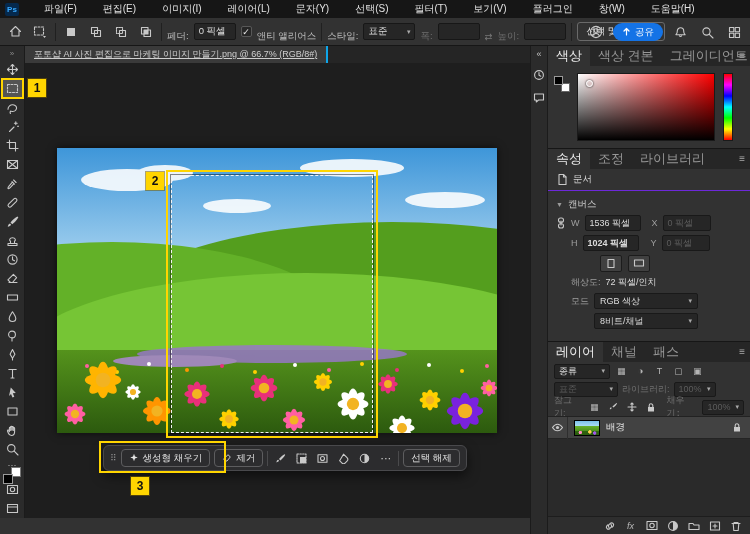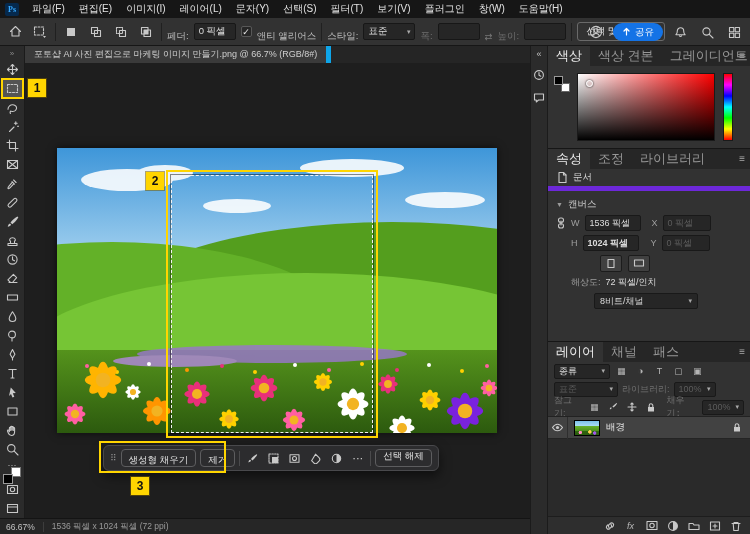--- a/index.html
+++ b/index.html
@@ -5,40 +5,40 @@
 *{margin:0;padding:0;box-sizing:border-box;}
 html,body{width:750px;height:534px;overflow:hidden;background:#323232;
 font-family:"Liberation Sans",sans-serif;}
 .app{position:relative;width:750px;height:534px;background:#323232;color:#ddd;font-size:11px;}
 svg{display:block;}
 .ico svg *{stroke:#c9c9c9;fill:none;stroke-width:1.1;stroke-linecap:round;stroke-linejoin:round;}
 .ico svg .fill{fill:#c9c9c9;stroke:none;}
 
 
 .menubar{position:absolute;top:0;left:0;right:0;height:18px;background:#161616;display:flex;align-items:center;padding-left:5px;}
-.ps-logo{width:14px;height:13px;background:#05294d;color:#36a9ff;font-size:8px;font-weight:bold;display:flex;align-items:center;justify-content:center;border-radius:2px;margin-right:6px;font-family:Liberation Serif, serif;}
-.menu-item{padding:0 7px;font-size:10px;color:#e2e2e2;line-height:18px;white-space:nowrap;}
+.ps-logo{width:14px;height:13px;background:#05294d;color:#36a9ff;font-size:8px;font-weight:bold;display:flex;align-items:center;justify-content:center;border-radius:2px;margin-right:6px;}
+.menu-item{padding:0 7px;font-size:10px;color:#e2e2e2;line-height:18px;white-space:nowrap;margin-left:12px;}
 
 
 .optionsbar{position:absolute;top:18px;left:0;right:0;height:28px;background:#323232;border-bottom:1px solid #161616;display:flex;align-items:center;padding:0 5px;gap:5px;}
 .opt-icon{width:20px;height:20px;display:flex;align-items:center;justify-content:center;border-radius:2px;}
 .opt-sep{width:1px;height:18px;background:#202020;}
 .opt-label{font-size:9.5px;color:#bdbdbd;white-space:nowrap;margin-top:10px;}
 .opt-input{width:42px;height:17px;background:#262626;border:1px solid #171717;border-radius:2px;font-size:9.5px;color:#ddd;display:flex;align-items:center;padding:0 4px;}
 .opt-input.dis{color:#5d5d5d;}
 .opt-drop{min-width:52px;height:17px;background:#262626;border:1px solid #171717;border-radius:2px;font-size:9.5px;color:#ddd;display:flex;align-items:center;justify-content:space-between;padding:0 4px;gap:4px;}
 .chk{width:11px;height:11px;background:#262626;border:1px solid #585858;border-radius:2px;color:#e8e8e8;font-size:9px;line-height:10px;text-align:center;}
 .btn-outline{height:19px;border:1px solid #6a6a6a;border-radius:3px;background:transparent;color:#e0e0e0;font-size:9.5px;display:flex;align-items:center;padding:0 8px;white-space:nowrap;}
 .opt-right{position:absolute;right:6px;top:0;height:28px;display:flex;align-items:center;gap:7px;}
 .share-pill{height:18px;background:#1473e6;border-radius:9px;color:#fff;font-size:9.5px;display:flex;align-items:center;gap:4px;padding:0 9px;}
 .mini-caret{font-size:7px;color:#aaa;}
 
 
 .tabbar{position:absolute;top:46px;left:25px;width:505px;height:17px;background:#252525;display:flex;align-items:stretch;}
-.doc-tab{background:#3a3a3a;color:#cfcfcf;font-size:9px;display:flex;align-items:center;padding:0 9px;border-right:5px solid #0ea5e9;max-width:380px;white-space:nowrap;overflow:hidden;}
+.doc-tab{background:#3a3a3a;color:#cfcfcf;font-size:9px;display:flex;align-items:center;padding:0 9px;border-right:2px solid #0ea5e9;max-width:380px;white-space:nowrap;overflow:hidden;text-decoration:underline;}
 
 
 .toolbar{position:absolute;top:46px;left:0;width:25px;height:472px;background:#2b2b2b;border-right:1px solid #1b1b1b;display:flex;flex-direction:column;align-items:center;padding-top:2px;}
 .tb-grip{color:#8a8a8a;font-size:8px;height:12px;line-height:12px;}
 .tool{width:21px;height:19px;display:flex;align-items:center;justify-content:center;border-radius:2px;flex:0 0 auto;}
 .tool.active{background:#545454;}
 .tool-dots{color:#bdbdbd;font-size:9px;height:14px;line-height:12px;}
 .fgbg{position:relative;width:18px;height:17px;margin:3px 0;}
 .bg-sw{position:absolute;right:0;bottom:0;width:10px;height:10px;background:#fff;border:1px solid #777;}
 .fg-sw{position:absolute;left:0;top:0;width:10px;height:10px;background:#000;border:1px solid #9a9a9a;}
@@ -46,21 +46,21 @@
 
 .canvas{position:absolute;top:63px;left:25px;width:505px;height:455px;background:#1e1e1e;overflow:hidden;}
 .artboard{position:absolute;left:32px;top:85px;width:440px;height:285px;box-shadow:0 0 8px rgba(0,0,0,.65);}
 .sel{position:absolute;left:146px;top:112px;width:202px;height:258px;border:1px dashed #f2f2f2;box-shadow:0 0 0 1px rgba(0,0,0,.45);}
 .hl{position:absolute;border:2px solid #ffd500;}
 .step{position:absolute;width:18px;height:18px;background:#ffd500;color:#111;font-weight:bold;font-size:12px;display:flex;align-items:center;justify-content:center;box-shadow:0 0 0 1px rgba(120,95,0,.55);}
 
 
 .ctaskbar{position:absolute;left:78px;top:382px;height:26px;background:#2c2c2e;border:1px solid #49494c;border-radius:6px;box-shadow:0 5px 12px rgba(0,0,0,.55);display:flex;align-items:center;padding:0 6px;gap:4px;}
 .ct-grip{color:#8d8d8d;font-size:9px;}
-.ct-btn{height:18px;border:1px solid #5d5d5f;border-radius:4px;color:#e4e4e4;font-size:9.5px;display:flex;align-items:center;gap:4px;padding:0 7px;white-space:nowrap;flex-direction:column;}
+.ct-btn{height:18px;border:1px solid #5d5d5f;border-radius:4px;color:#e4e4e4;font-size:9.5px;display:flex;align-items:center;gap:4px;padding:0 7px;white-space:nowrap;}
 .ct-ico{width:17px;height:17px;display:flex;align-items:center;justify-content:center;border-radius:3px;}
 .ct-sep{width:1px;height:15px;background:#4a4a4c;}
 
 
 .statusbar{position:absolute;top:518px;left:0;width:530px;height:16px;background:#262626;border-top:1px solid #141414;display:flex;align-items:center;gap:8px;padding-left:6px;font-size:8.5px;color:#9a9a9a;}
 .status-zoom{color:#c4c4c4;}
 .status-sep{width:1px;height:10px;background:#3d3d3d;}
 
 
 .collapse-strip{position:absolute;top:46px;left:530px;width:18px;height:488px;background:#2b2b2b;border-left:1px solid #1b1b1b;border-right:1px solid #1b1b1b;display:flex;flex-direction:column;align-items:center;padding-top:3px;gap:8px;}
@@ -79,21 +79,21 @@
 .sv-box{position:absolute;left:29px;top:27px;width:138px;height:68px;background:linear-gradient(to top,#000,rgba(0,0,0,0)),linear-gradient(to right,#fff,#f00);border:1px solid #1a1a1a;}
 .sv-cursor{position:absolute;left:8px;top:6px;width:7px;height:7px;border:1px solid #fff;border-radius:50%;box-shadow:0 0 2px #000;}
 .hue-bar{position:absolute;left:175px;top:27px;width:10px;height:68px;border:1px solid #1a1a1a;background:linear-gradient(#f00,#f0f,#00f,#0ff,#0f0,#ff0,#f00);}
 .mini-fgbg{position:absolute;left:6px;top:30px;width:16px;height:16px;}
 .mini-fgbg .b{position:absolute;right:0;bottom:0;width:9px;height:9px;background:#fff;border:1px solid #666;}
 .mini-fgbg .f{position:absolute;left:0;top:0;width:9px;height:9px;background:#000;border:1px solid #999;}
 
 
 .props-panel{height:192px;font-size:9.5px;}
 .prow{display:flex;align-items:center;gap:5px;padding:0 8px;}
-.prop-doc{height:22px;border-bottom:5px solid #6d28d9;color:#d6d6d6;}
+.prop-doc{height:22px;border-bottom:1px solid #6d28d9;color:#d6d6d6;}
 .psection{height:18px;color:#cfcfcf;}
 .caret{font-size:7px;color:#9a9a9a;}
 .plabel{color:#9f9f9f;font-size:9px;}
 .pinput{height:16px;background:#262626;border:1px solid #191919;border-radius:2px;padding:0 4px;font-size:9px;display:flex;align-items:center;color:#dcdcdc;}
 .pinput.dis{color:#5c5c5c;}
 .pdrop{height:16px;background:#262626;border:1px solid #191919;border-radius:2px;padding:0 5px;font-size:9px;display:flex;align-items:center;justify-content:space-between;color:#dcdcdc;}
 .sq-btn{width:22px;height:17px;background:#404040;border:1px solid #1c1c1c;border-radius:2px;display:flex;align-items:center;justify-content:center;}
 .linkcol{width:10px;display:flex;align-items:center;justify-content:center;}
 
 
@@ -496,25 +496,20 @@
         </span>
     </div>
 
     <div class="hl" style="left:74px;top:378px;width:127px;height:32px;"></div>
     <div class="step" style="left:106px;top:414px;">3</div>
   </div>
 
   <div class="hl" style="left:1px;top:78px;width:23px;height:21px;z-index:30;"></div>
   <div class="step" style="left:28px;top:79px;z-index:30;">1</div>
 
-  <div class="statusbar">
-    <span class="status-zoom">66.67%</span>
-    <span class="status-sep"></span>
-    <span>1536 픽셀 x 1024 픽셀 (72 ppi)</span>
-  </div>
 
   <div class="collapse-strip">
     <span class="cs-exp">«</span>
     <span class="cs-ico ico">
       <svg width="12" height="12">
           <circle cx="6" cy="6" r="4.4"></circle>
           <path d="M6 3.6v2.6l1.8 1"></path>
         </svg>
     </span>
     <span class="cs-ico ico">
@@ -591,20 +586,28 @@
         <span class="sq-btn ico">
           <svg width="12" height="10">
               <rect x="1.5" y="2" width="9" height="6"></rect>
             </svg>
         </span>
       </div>
       <div class="prow" style="height:18px;">
         <span class="linkcol"></span>
         <span class="plabel">해상도:</span>
         <span style="font-size:9px;color:#dcdcdc;">72 픽셀/인치</span>
+      </div>
+      <div class="prow" style="height:20px;">
+        <span class="linkcol"></span>
+        <span class="plabel">모드</span>
+        <span class="pdrop" style="width:104px;">
+            <span>RGB 색상</span>
+            <span class="mini-caret">▾</span>
+          </span>
       </div>
       <div class="prow" style="height:20px;padding-left:46px;">
         <span class="pdrop" style="width:104px;">
             <span>8비트/채널</span>
             <span class="mini-caret">▾</span>
           </span>
       </div>
     </div>
 
     <div class="panel layers-panel">

